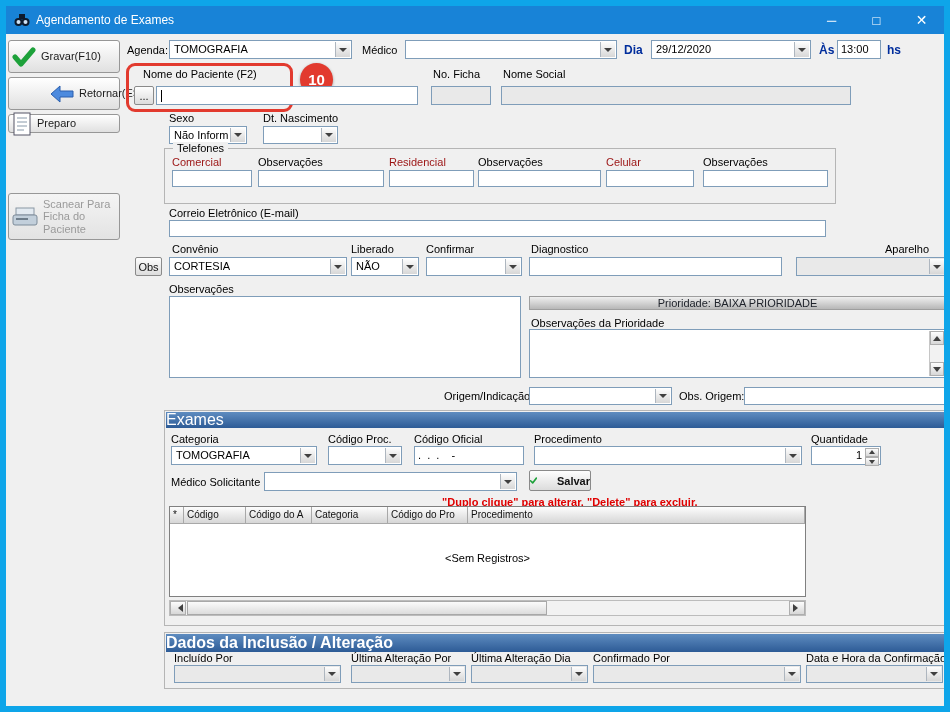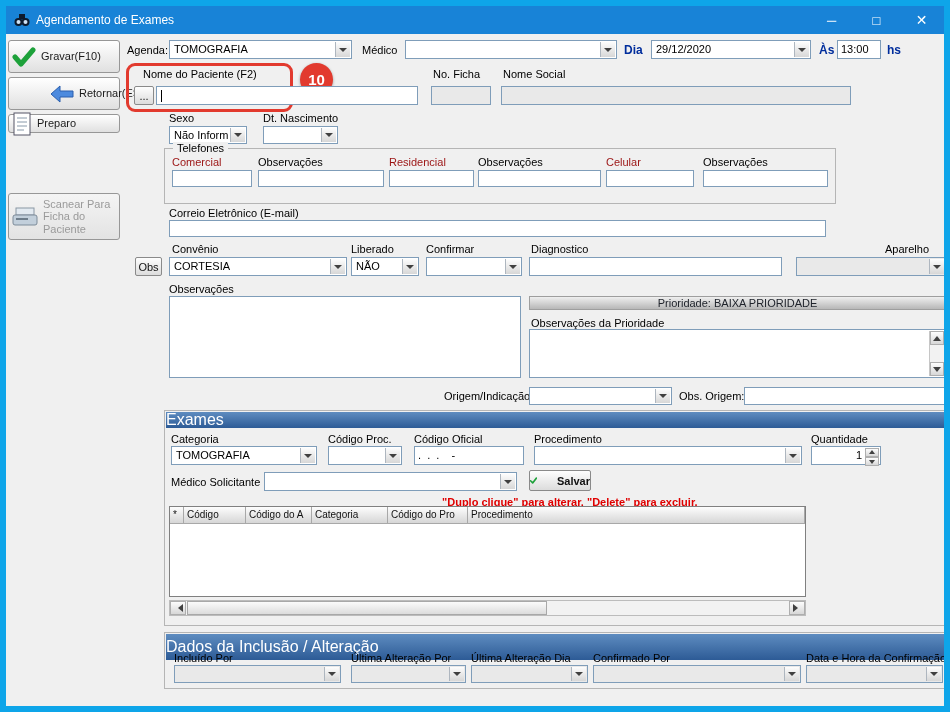--- a/index.html
+++ b/index.html
@@ -288,33 +288,34 @@
 
     <div class="grid" style="left:163px;top:472px;width:637px;height:91px;">
       <div class="grid-head">
         <div class="hc" style="width:14px;">*</div>
         <div class="hc" style="width:62px;">Código</div>
         <div class="hc" style="width:66px;">Código do A</div>
         <div class="hc" style="width:76px;">Categoria</div>
         <div class="hc" style="width:80px;">Código do Pro</div>
         <div class="hc" style="flex:1;">Procedimento</div>
       </div>
+      <div class="grid-empty">&lt;Sem Registros&gt;</div>
     </div>
     <div class="hscroll" style="left:163px;top:566px;width:637px;">
       <div class="hs-btn left">
           <span class="tri-l"></span>
         </div>
       <div class="hs-thumb"></div>
       <div class="hs-btn right">
           <span class="tri-r"></span>
         </div>
     </div>
 
     <div class="gbox" style="left:158px;top:598px;width:784px;height:57px;"></div>
-    <div class="hblue" style="left:160px;top:600px;width:780px;height:26px;">Dados da Inclusão / Alteração</div>
+    <div class="hblue" style="left:160px;top:600px;width:780px;height:18px;font-weight:bold;">Dados da Inclusão / Alteração</div>
 
     <span class="lbl" style="left:168px;top:618px;">Incluído Por</span>
     <span class="lbl" style="left:345px;top:618px;">Última Alteração Por</span>
     <span class="lbl" style="left:465px;top:618px;">Última Alteração Dia</span>
     <span class="lbl" style="left:587px;top:618px;">Confirmado Por</span>
     <span class="lbl" style="left:800px;top:618px;">Data e Hora da Confirmação</span>
 
     <div class="combo disabled" style="left:168px;top:631px;width:167px;height:18px;">
         <span class="val"></span>
         <span class="arw"></span>

